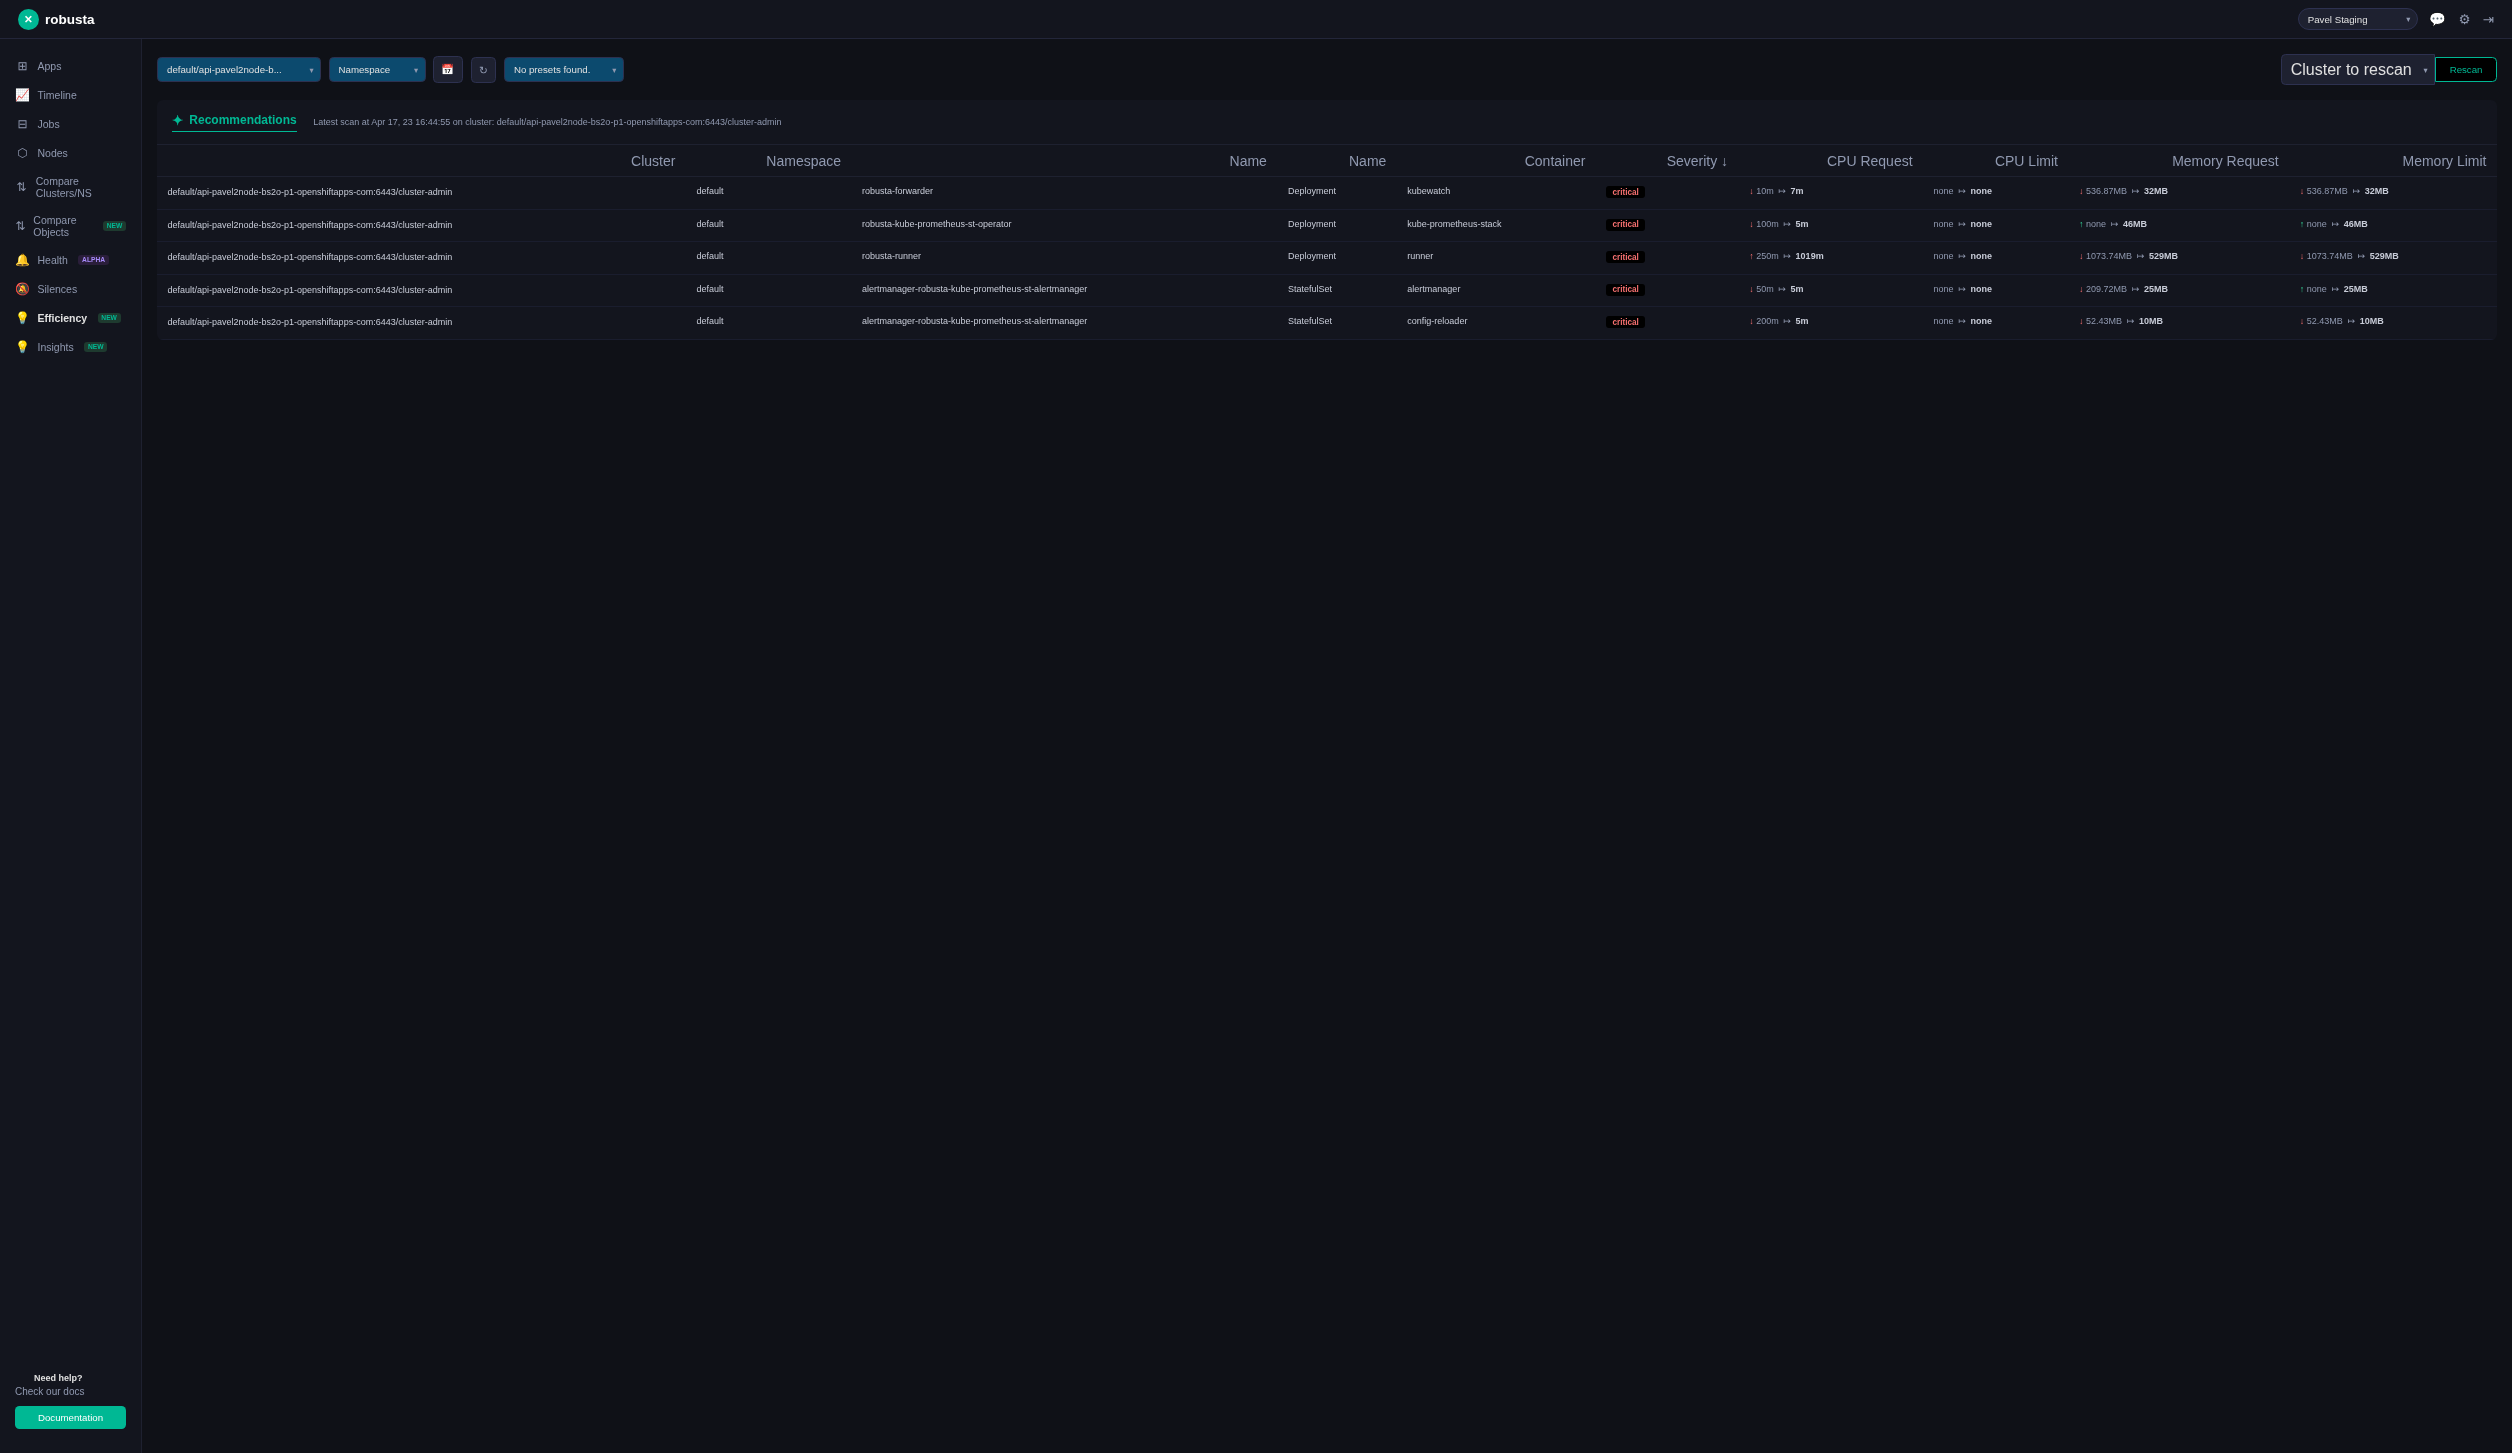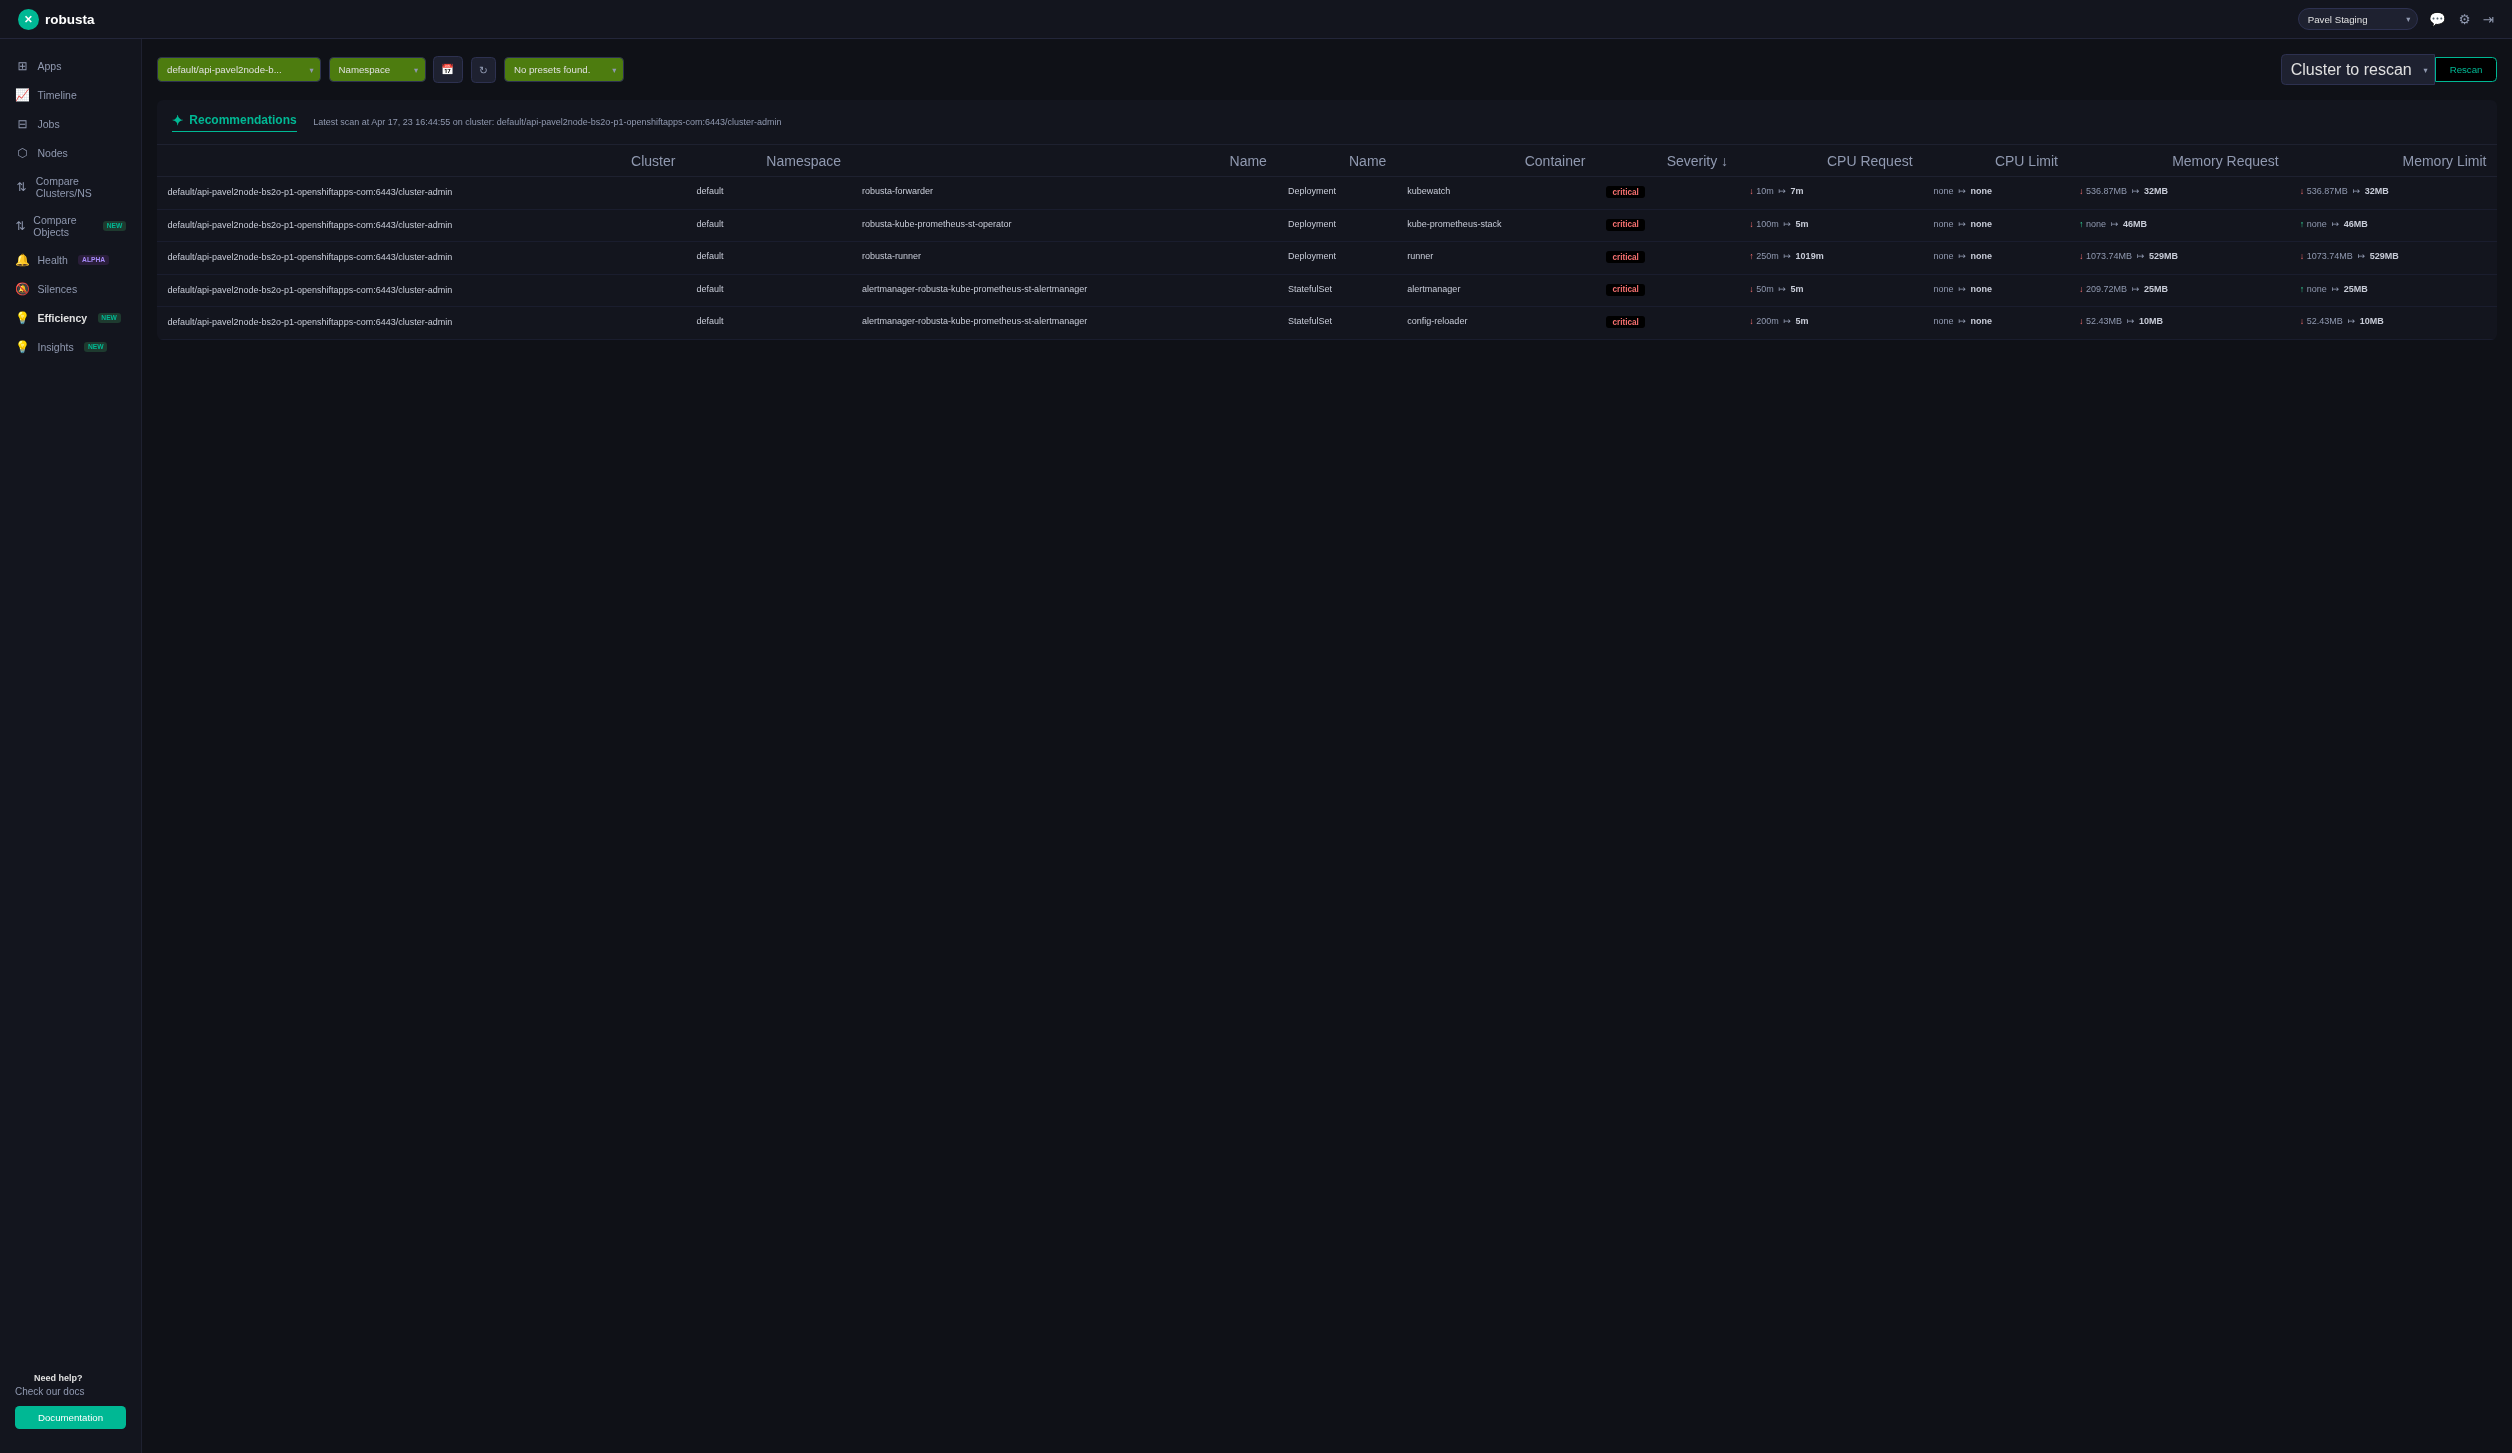--- a/index.html
+++ b/index.html
@@ -27,21 +27,21 @@
     .sidebar-bottom { margin-top: auto; padding: 12px 15px; }
     .need-help { font-size: 9px; font-weight: 600; color: #e0e0e0; margin-bottom: 3px; padding-left: 19px; }
     .check-docs { font-size: 10px; color: #9099b0; margin-bottom: 9px; }
     .doc-btn { background: #00b894; color: #fff; border: none; padding: 6px 15px; border-radius: 4.5px; font-size: 9.7px; cursor: pointer; width: 100%; font-weight: 500; }
 
     
     .content { flex: 1; overflow: auto; padding: 15px; background: #0f1117; }
 
     
     .toolbar { display: flex; align-items: center; gap: 7.5px; margin-bottom: 15px; }
-    .select-box { background: #4d7c0f; border: 0.7px solid #2d3150; color: #e0e0e0; padding: 6px 22.4px 6px 9px; border-radius: 4.5px; font-size: 9.7px; appearance: none; cursor: pointer; }
+    .select-box { background: #0c4a6e; border: 0.7px solid #2d3150; color: #e0e0e0; padding: 6px 22.4px 6px 9px; border-radius: 4.5px; font-size: 9.7px; appearance: none; cursor: pointer; }
     .select-box-wide { min-width: 164px; }
     .select-box-medium { min-width: 97px; }
     .select-wrapper { position: relative; display: inline-flex; align-items: center; }
     .select-wrapper::after { content: '▾'; position: absolute; right: 7.5px; color: #9099b0; pointer-events: none; font-size: 8.2px; }
     .toolbar-icon-btn { background: #1e2130; border: 0.7px solid #2d3150; color: #9099b0; padding: 6px 7.5px; border-radius: 4.5px; cursor: pointer; font-size: 10.5px; }
     .toolbar-spacer { flex: 1; }
     .rescan-select-wrapper { position: relative; display: inline-flex; align-items: center; }
     .rescan-select-wrapper::after { content: '▾'; position: absolute; right: 7.5px; color: #9099b0; pointer-events: none; font-size: 8.2px; }
     .rescan-select { background: #1e2130; border: 0.7px solid #2d3150; color: #e0e0e0; padding: 6px 22.4px 6px 9px; border-radius: 4.5px 0 0 4.5px; font-size: 16px; appearance: none; cursor: pointer; min-width: 135px; }
     .rescan-btn { background: #000000; color: #00b894; border: 0.7px solid #00b894; padding: 6px 13.5px; border-radius: 0 4.5px 4.5px 0; font-size: 9.7px; cursor: pointer; font-weight: 500; }

